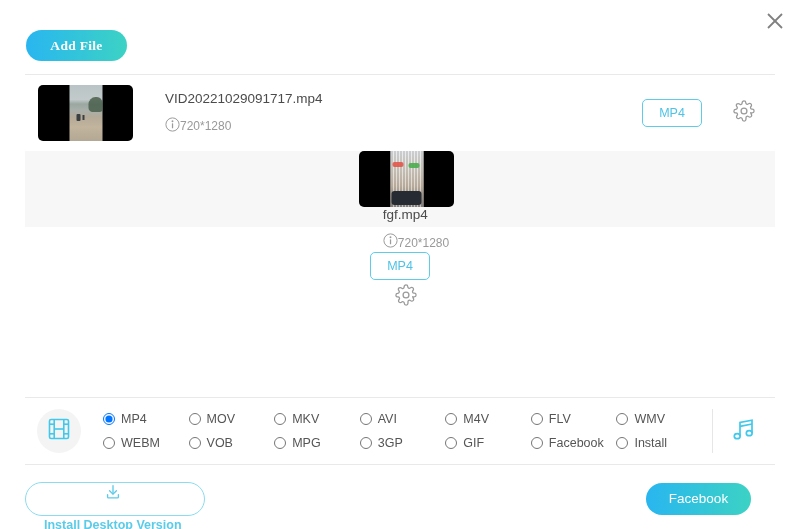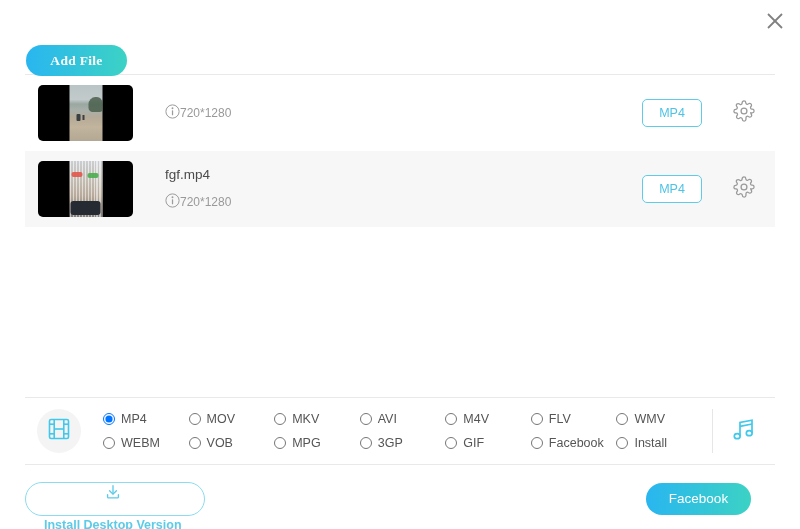--- a/index.html
+++ b/index.html
@@ -31,21 +31,21 @@
     height: 30px;
     display: flex;
     align-items: center;
     justify-content: center;
     cursor: pointer;
   }
   .close-btn svg { display: block; }
 
   
   .header {
-    padding: 45px 0 0 26px;
+    padding: 30px 0 0 26px;
     height: 62px;
     box-sizing: border-box;
   }
   .add-file-btn {
     display: inline-flex;
     align-items: center;
     justify-content: center;
     width: 101px;
     height: 31px;
     border-radius: 16px;
@@ -77,20 +77,21 @@
   .file-row {
     display: flex;
     align-items: center;
     height: 76px;
     margin: 0 25px;
     padding: 0;
     box-sizing: border-box;
   }
   .file-row.selected {
     background: #f7f7f7;
+    flex-direction: column;
   }
   .thumb {
     width: 95px;
     height: 56px;
     border-radius: 5px;
     background: #000000;
     margin-left: 13px;
     flex: 0 0 auto;
     overflow: hidden;
     position: relative;
@@ -333,20 +334,21 @@
   </div>
   <div class="divider top"></div>
 
   <div class="file-list">
 
     <div class="file-row">
       <div class="thumb thumb-beach">
           <div class="inner"></div>
         </div>
       <div class="file-meta">
+        <div class="file-name">VID20221029091717.mp4</div>
         <div class="file-res-line">
           <span class="info-icon">
             <svg width="15" height="15" viewBox="0 0 15 15">
               <circle cx="7.5" cy="7.5" r="6.6" fill="none" stroke="#9b9b9b" stroke-width="1"></circle>
               <circle cx="7.5" cy="4.3" r=".95" fill="#9b9b9b"></circle>
               <rect x="6.9" y="6.2" width="1.25" height="5" rx=".5" fill="#9b9b9b"></rect>
             </svg>
           </span>
           <span class="file-res">720*1280</span>
         </div>

